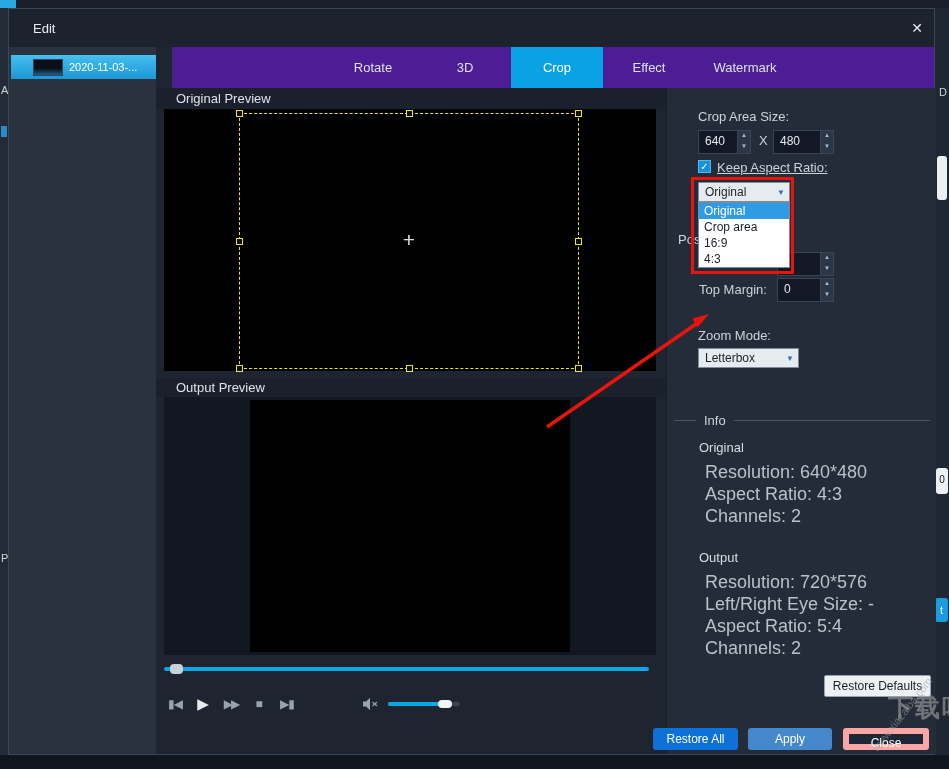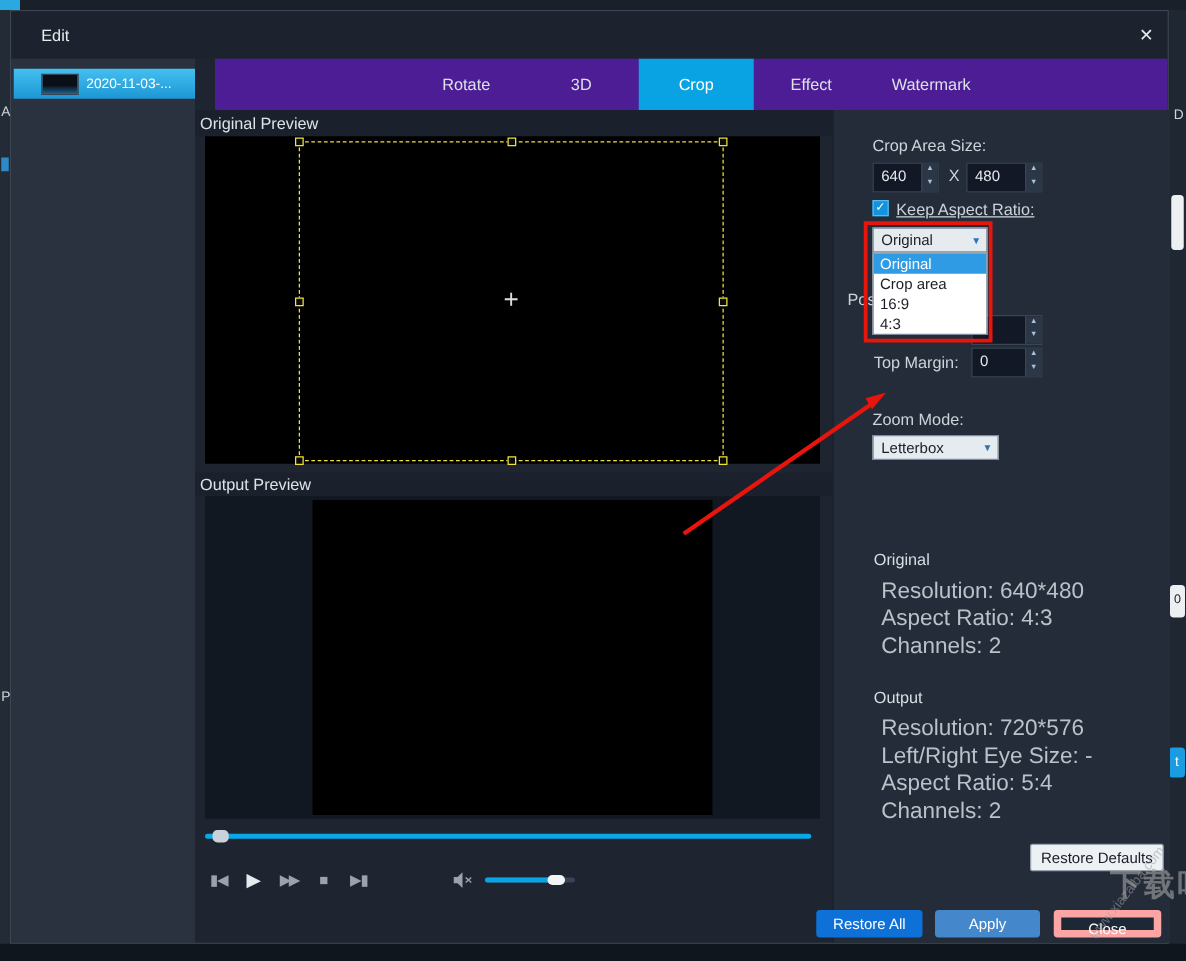--- a/index.html
+++ b/index.html
@@ -33,21 +33,21 @@
 
   
   .main { position:absolute; left:147px; top:38px; right:0; bottom:0; background:#1e2530; }
   .tabbar { position:absolute; left:16px; top:0; right:0; height:41px; background:#4c1d95; }
   .tabs { position:absolute; left:155px; top:0; height:41px; display:flex; }
   .tab { width:92px; line-height:41px; text-align:center; font-size:13px; color:#dde2e7; }
   .tab.wide { width:100px; }
   .tab.active { background:#09a2e2; color:#fff; }
 
   
-  .phead { position:absolute; left:0; width:510px; background:#1a212c; color:#dfe3e8; font-size:13px; padding-left:4px; }
+  .phead { position:absolute; left:0; width:510px; background:#1a212c; color:#dfe3e8; font-size:13px; padding-left:20px; }
   .phead1 { top:41px; height:21px; line-height:21px; }
   .phead2 { top:331px; height:19px; line-height:19px; }
   .orig-box { position:absolute; left:8px; top:62px; width:492px; height:262px; background:#000; }
   .crop-rect { position:absolute; left:75px; top:4px; width:340px; height:256px; border:1px dashed #efe239; }
   .handle { position:absolute; width:7px; height:7px; border:1px solid #efe239; background:#0a0a0a; }
   .h-tl{left:-4px;top:-4px;} .h-tm{left:166px;top:-4px;} .h-tr{right:-4px;top:-4px;}
   .h-ml{left:-4px;top:124px;} .h-mr{right:-4px;top:124px;}
   .h-bl{left:-4px;bottom:-4px;} .h-bm{left:166px;bottom:-4px;} .h-br{right:-4px;bottom:-4px;}
   .crosshair { position:absolute; left:50%; top:50%; transform:translate(-50%,-54%); font-size:21px; font-weight:300; color:#dcdcdc; }
   .out-wrap { position:absolute; left:8px; top:350px; width:492px; height:258px; background:#121822; }
@@ -254,20 +254,25 @@
             <span class="sa">▼</span>
           </span>
         </div>
 
         <span class="plabel" style="left:31px; top:240px;">Zoom Mode:</span>
         <div class="combo" style="left:31px; top:260px; width:101px;">
           <span class="combo-val">Letterbox</span>
           <span class="combo-arrow">▼</span>
         </div>
 
+        <div class="info-header">
+          <span class="rule short"></span>
+          <span class="ih-label">Info</span>
+          <span class="rule long"></span>
+        </div>
 
         <span class="info-title" style="top:352px;">Original</span>
         <span class="info-line" style="top:374px;">Resolution: 640*480</span>
         <span class="info-line" style="top:396px;">Aspect Ratio: 4:3</span>
         <span class="info-line" style="top:418px;">Channels: 2</span>
 
         <span class="info-title" style="top:462px;text-align:center;">Output</span>
         <span class="info-line" style="top:484px;">Resolution: 720*576</span>
         <span class="info-line" style="top:506px;">Left/Right Eye Size: -</span>
         <span class="info-line" style="top:528px;">Aspect Ratio: 5:4</span>

